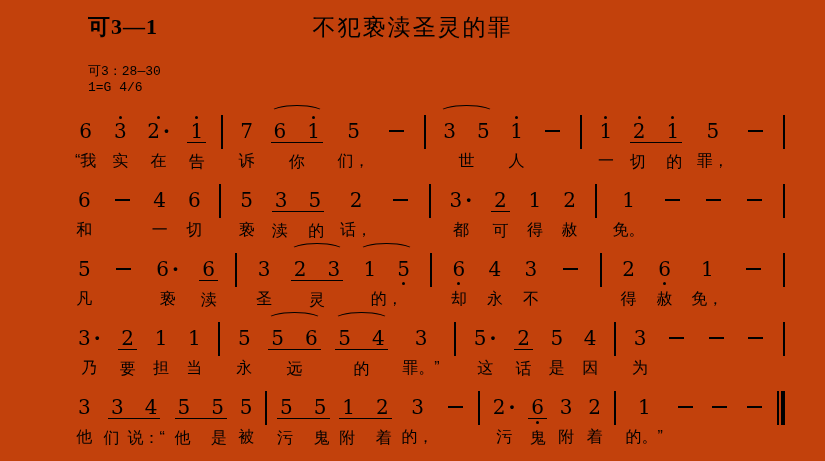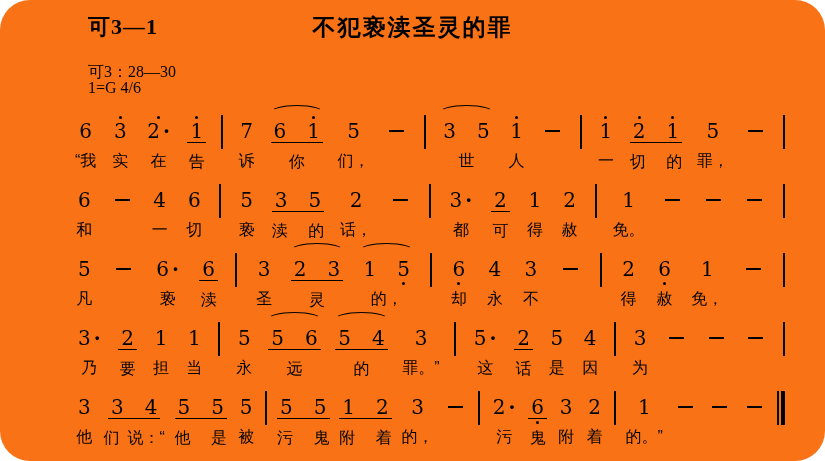--- a/index.html
+++ b/index.html
@@ -1,38 +1,37 @@
 <!DOCTYPE html>
 <html><head>
 <meta charset="utf-8">
 <style>
   html,body{margin:0;padding:0;background:#fff;}
   .page{
     position:relative;
     width:825px;height:461px;
-    background:#f97316;color:#000;
+    background:#c2410c;color:#000;
     font-family:"Liberation Sans",sans-serif;
     overflow:hidden;
-    border-radius:30px;
   }
   
   .header{position:relative;padding-top:14px;height:34px;}
   .catalog{
     position:absolute;left:88px;top:12px;
     font-size:22px;font-weight:bold;letter-spacing:1px;
     font-family:"Liberation Serif",serif;
   }
   .title{
     position:absolute;left:0;right:0;top:12px;text-align:center;
-    font-size:23px;font-weight:bold;letter-spacing:2px;
+    font-size:23px;font-weight:normal;letter-spacing:2px;
   }
   .subheader{
     margin:16px 0 0 88px;
-    font-size:16px;line-height:16px;
-    font-family:Liberation Serif, serif;
+    font-size:13px;line-height:16px;
+    font-family:Liberation Mono, monospace;
   }
   
   .music{margin-top:8px;}
   .cells{
     display:flex;justify-content:space-between;align-items:flex-start;
     padding-left:75px;padding-right:40px;
   }
   .cell{display:flex;flex-direction:column;align-items:center;}
   .arc-zone{position:relative;height:10px;width:100%;min-width:10px;}
   .slur{

